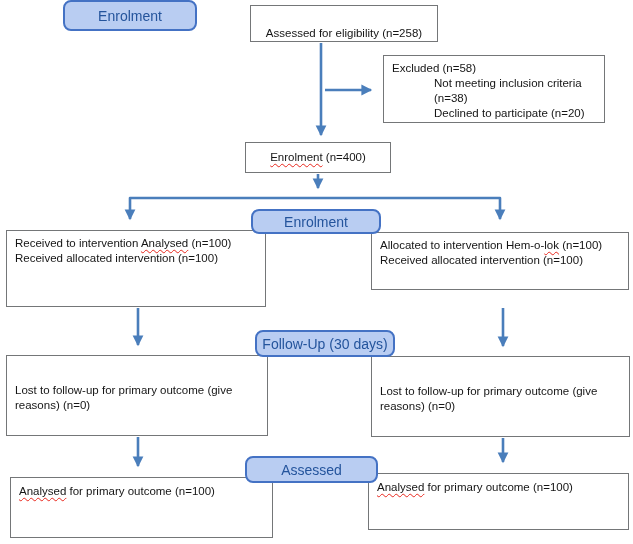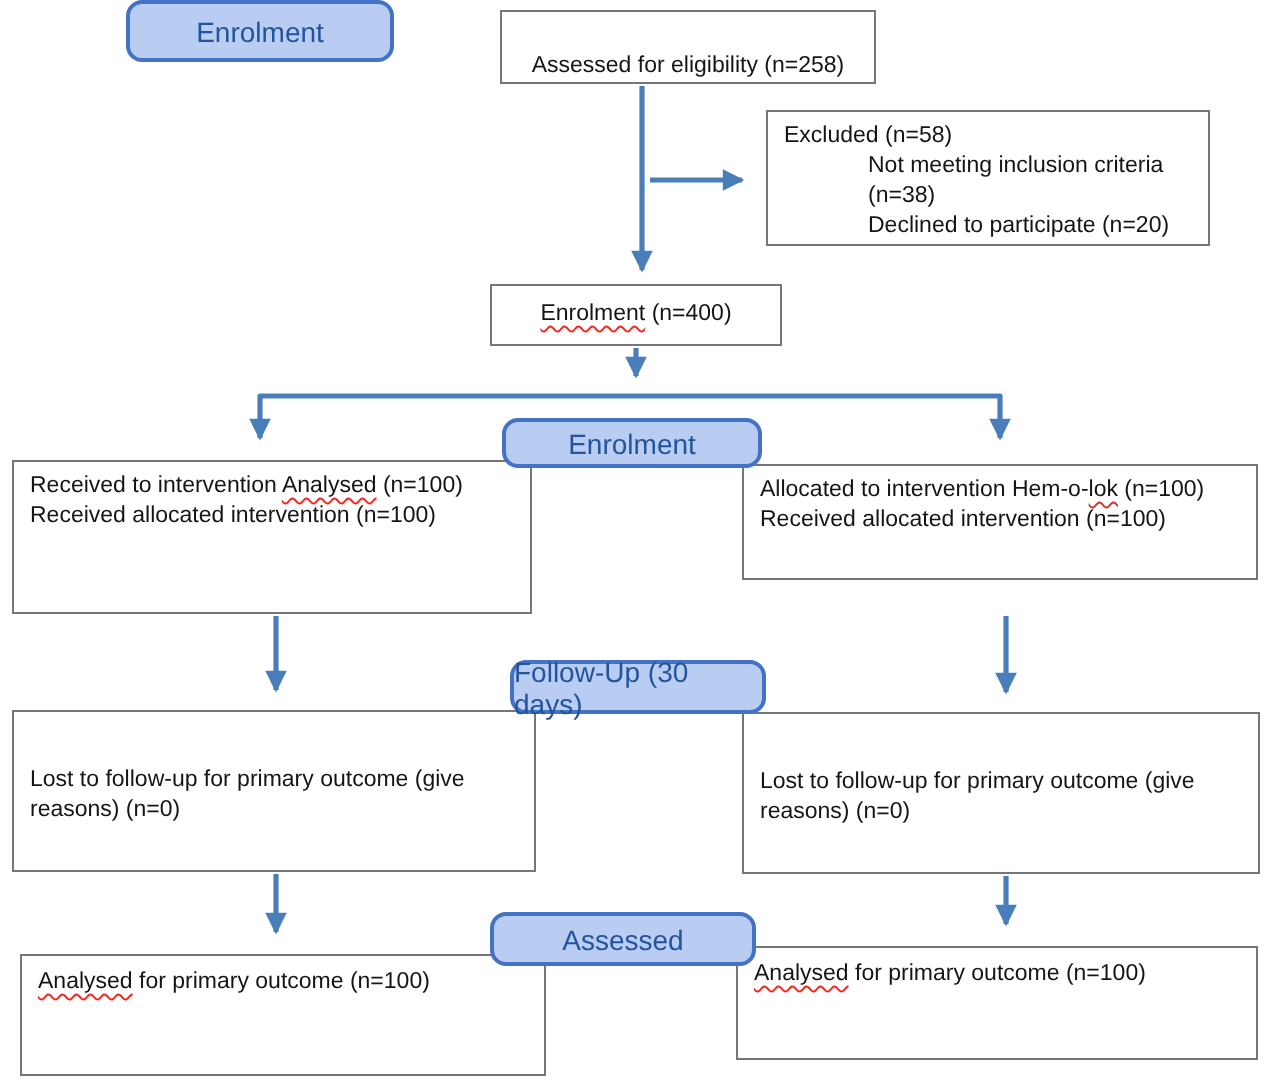--- a/index.html
+++ b/index.html
@@ -39,21 +39,21 @@
   }
   
   #enrolment{left:63px;top:0;width:134px;height:31px;}
   #assessed{left:250px;top:5px;width:188px;height:37px;align-items:flex-end;}
   #excluded{left:383px;top:55px;width:222px;height:68px;padding:5px 6px 0 8px;}
   #excluded .ind{margin-left:42px;}
   #randomised{left:245px;top:142px;width:146px;height:31px;}
   #allocation{left:251px;top:209px;width:130px;height:25px;}
   #allocLeft{left:6px;top:230px;width:260px;height:77px;padding:5px 4px 0 8px;}
   #allocRight{left:371px;top:232px;width:258px;height:58px;padding:5px 4px 0 8px;}
-  #followupLabel{left:255px;top:330px;width:128px;height:27px;justify-content:flex-end;}
+  #followupLabel{left:255px;top:330px;width:140px;height:27px;}
   #fuLeft{left:6px;top:355px;width:262px;height:81px;padding:27px 12px 0 8px;}
   #fuRight{left:371px;top:356px;width:259px;height:81px;padding:27px 12px 0 8px;}
   #analysisLabel{left:245px;top:456px;width:133px;height:27px;}
   #anLeft{left:10px;top:477px;width:263px;height:61px;padding:6px 4px 0 8px;}
   #anRight{left:368px;top:473px;width:261px;height:57px;padding:6px 4px 0 8px;}
 </style>
 </head>
 <body>
 
 <div class="canvas">

